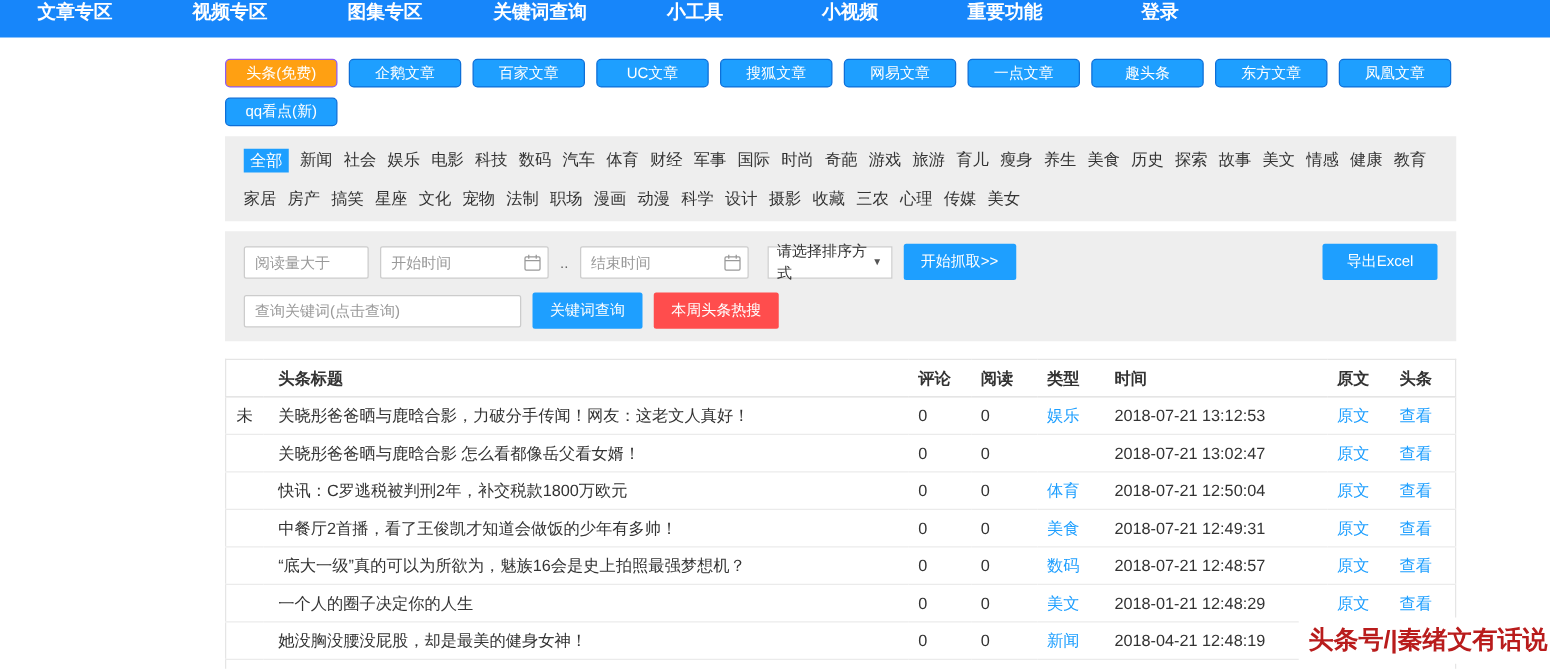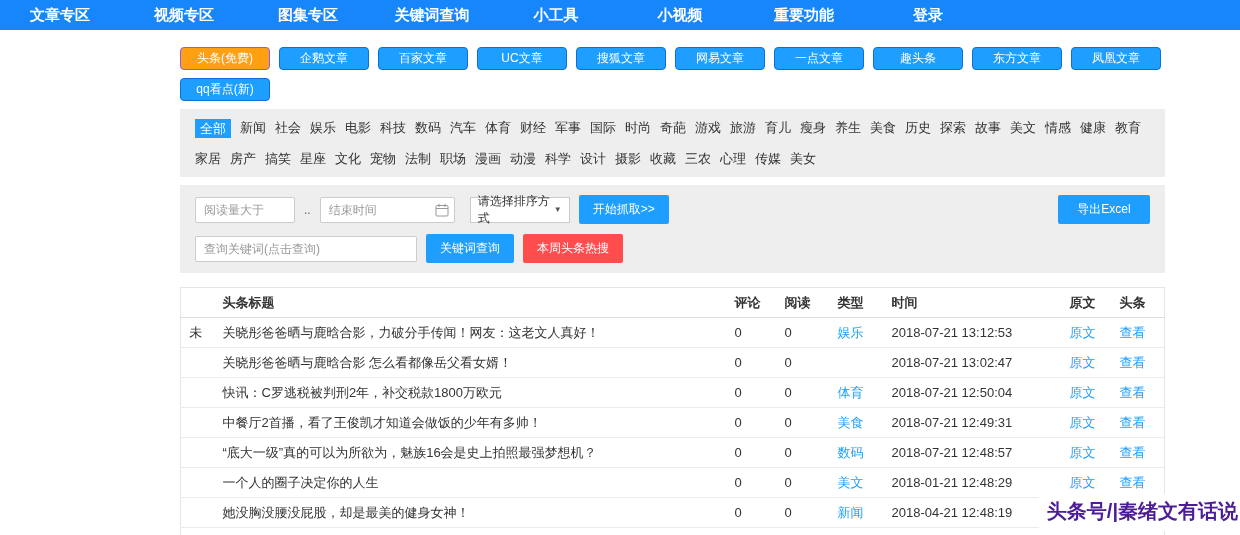--- a/index.html
+++ b/index.html
@@ -6,21 +6,21 @@
   html,body { width:1240px; height:535px; overflow:hidden; }
   body {
     position:relative;
     background:#fff;
     font-family:"Liberation Sans","DejaVu Sans",sans-serif;
     color:#333;
   }
   
   .top-nav {
     height:30px; background:#1786FA;
-    display:flex; align-items:center;
+    display:flex; 
     padding-left:15px; gap:34px;
   }
   .nav-item {
     width:90px; text-align:center;
     color:#fff; font-weight:bold; font-size:15px;
     cursor:pointer; white-space:nowrap;
   }
   
   .content { width:985px; margin-left:180px; }
   
@@ -85,21 +85,21 @@
     white-space:nowrap; overflow:hidden; color:#333;
   }
   .data-table th { font-weight:bold; border-bottom:1px solid #DDDDDD; }
   .col-flag { text-align:center !important; padding:0 4px !important; }
   td.col-title, th.col-title { padding-left:12px; }
   .blue-link { color:#1E9FFF; text-decoration:none; cursor:pointer; }
   
   .watermark {
     position:absolute; top:494px; right:0;
     background:#fff; padding:4px 2px 6px 8px;
-    font-size:20px; font-weight:bold; color:#4c1d95;
+    font-size:20px; font-weight:bold; color:#b91c1c;
     white-space:nowrap;
   }
 </style>
 </head>
 <body>
 
 <nav class="top-nav">
     <div class="nav-item">文章专区</div>
     <div class="nav-item">视频专区</div>
     <div class="nav-item">图集专区</div>
@@ -176,20 +176,31 @@
         <span class="cat-link">三农</span>
         <span class="cat-link">心理</span>
         <span class="cat-link">传媒</span>
         <span class="cat-link">美女</span>
       </div>
   </div>
 
   <div class="filter-panel">
     <div class="filter-row">
       <input class="f-input read-input" placeholder="阅读量大于" style="">
+      <div class="date-wrap">
+        <input class="f-input date-input" placeholder="开始时间" style="">
+        <span class="cal-icon">
+          <svg viewBox="0 0 14 14" width="14" height="14">
+              <rect x="1" y="2.5" width="12" height="10.5" rx="1" fill="none" stroke="#999" stroke-width="1"></rect>
+              <line x1="1" y1="5.5" x2="13" y2="5.5" stroke="#999" stroke-width="1"></line>
+              <line x1="4" y1="0.8" x2="4" y2="4" stroke="#999" stroke-width="1"></line>
+              <line x1="10" y1="0.8" x2="10" y2="4" stroke="#999" stroke-width="1"></line>
+            </svg>
+        </span>
+      </div>
       <span class="range-sep">..</span>
       <div class="date-wrap">
         <input class="f-input date-input" placeholder="结束时间" style="">
         <span class="cal-icon">
           <svg viewBox="0 0 14 14" width="14" height="14">
               <rect x="1" y="2.5" width="12" height="10.5" rx="1" fill="none" stroke="#999" stroke-width="1"></rect>
               <line x1="1" y1="5.5" x2="13" y2="5.5" stroke="#999" stroke-width="1"></line>
               <line x1="4" y1="0.8" x2="4" y2="4" stroke="#999" stroke-width="1"></line>
               <line x1="10" y1="0.8" x2="10" y2="4" stroke="#999" stroke-width="1"></line>
             </svg>

